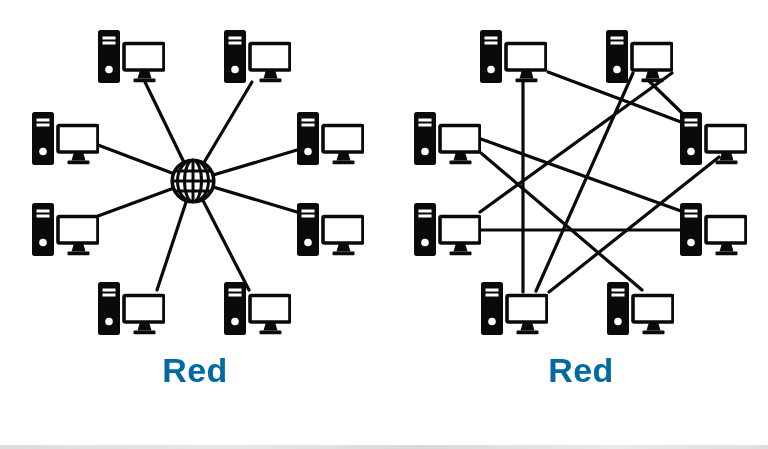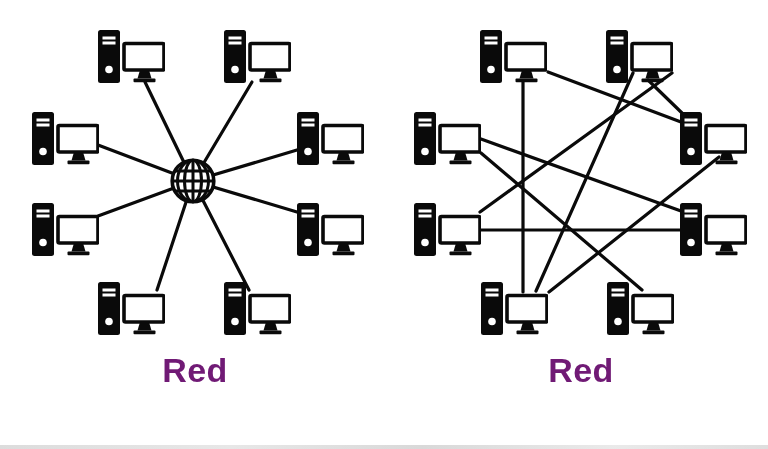--- a/index.html
+++ b/index.html
@@ -9,21 +9,21 @@
     font-family:"Liberation Sans", sans-serif;
   }
   #scene{position:absolute;left:0;top:0;}
   .net-label{
     position:absolute;
     text-align:center;
     font-weight:700;
     font-size:34px;
     line-height:34px;
     letter-spacing:0.4px;
-    color:#701a75;
+    color:#0369a1;
     user-select:none;
   }
   .net-label .l1{margin-bottom:1px;}
   #label-left{left:25px;top:353px;width:340px;}
   #label-right{left:398px;top:353px;width:366px;}
   .jpeg-band{
     position:absolute;left:0;right:0;bottom:0;height:4px;
     background:linear-gradient(90deg,#d6d6d6,#e3e3e3 30%,#d2d2d2 55%,#e6e6e6 80%,#d8d8d8);
     opacity:.85;
   }

